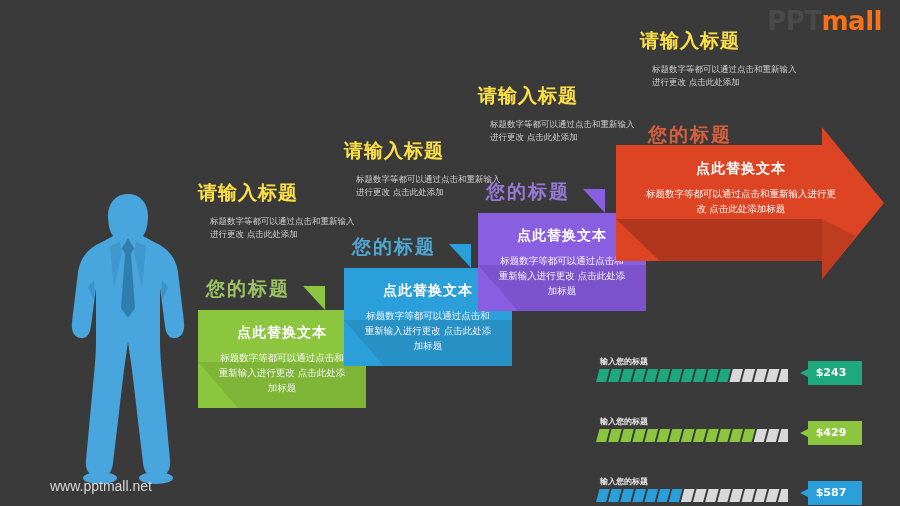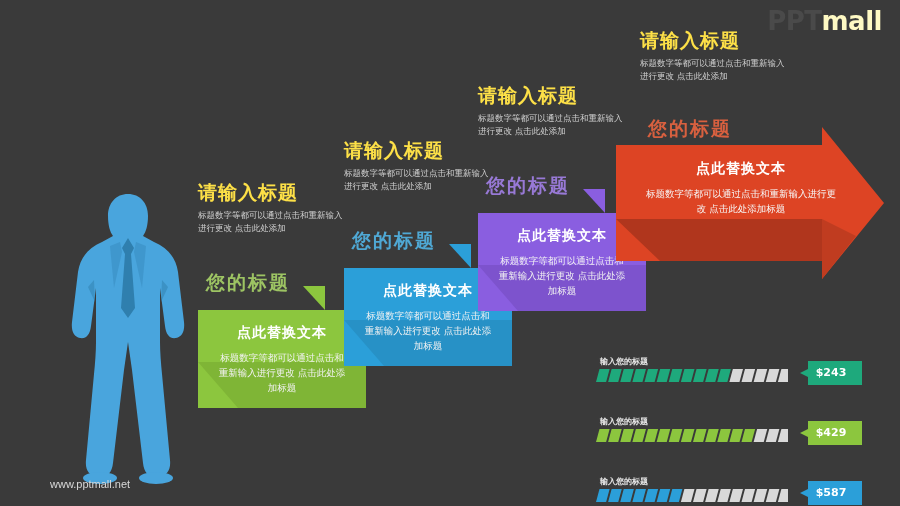--- a/index.html
+++ b/index.html
@@ -20,27 +20,27 @@
   .logo {
     position: absolute;
     right: 18px;
     top: 6px;
     font-size: 26px;
     font-weight: bold;
     letter-spacing: -0.5px;
     color: #4a4a4a;
     user-select: none;
   }
-  .logo .t { color: #fef9c3; }
+  .logo .t { color: #f97316; }
 
   .site-url {
     position: absolute;
     left: 50px;
     top: 478px;
-    font-size: 11px;
+    font-size: 14px;
     color: #d8d8d8;
     font-family: "Liberation Sans", sans-serif;
   }
 
   
   .silhouette {
     position: absolute;
     left: 62px;
     top: 192px;
     width: 132px;
@@ -58,21 +58,21 @@
     letter-spacing: 1px;
     white-space: nowrap;
     margin: 0 0 6px 0;
     line-height: 1.1;
   }
   .head-desc {
     font-size: 8.5px;
     color: #cfcfcf;
     line-height: 1.6;
     width: 150px;
-    margin: 0;
+    margin: 12px;
   }
   .sub-title {
     font-size: 19px;
     font-weight: bold;
     letter-spacing: 2px;
     white-space: nowrap;
     margin: 8px;
     line-height: 1.1;
   }
 

